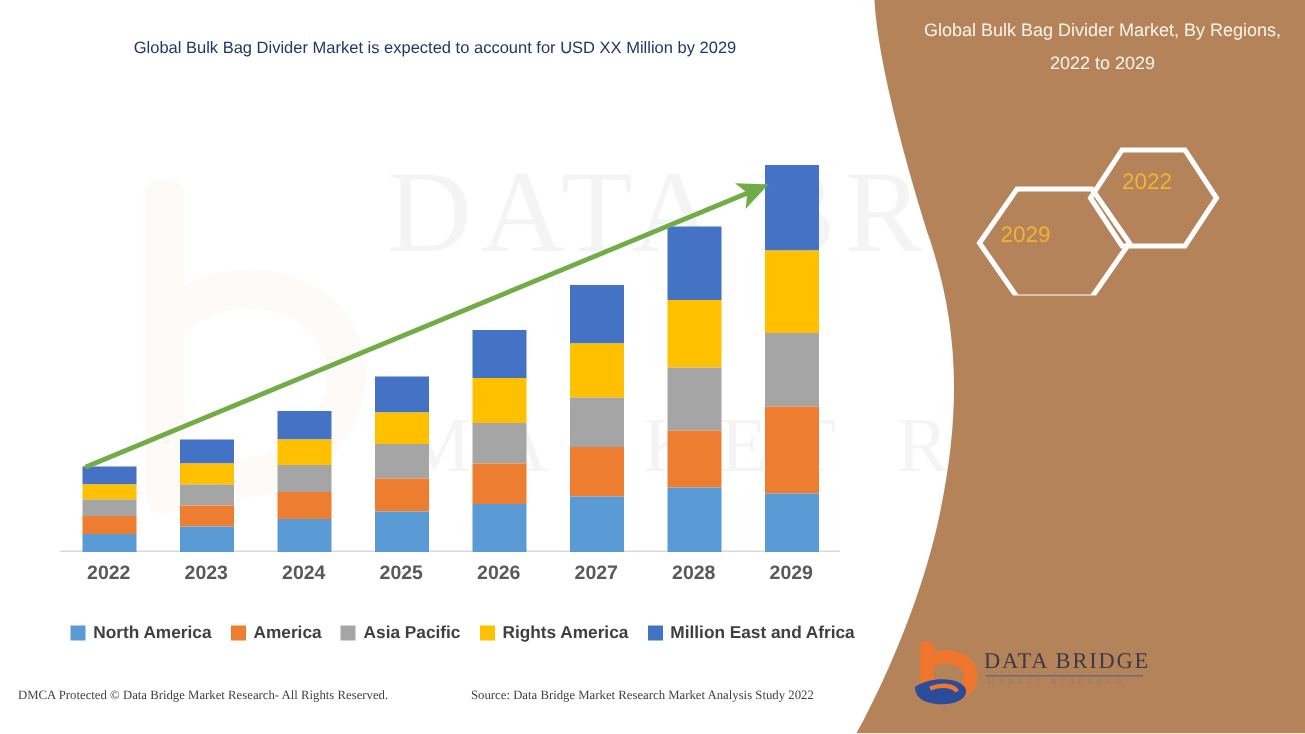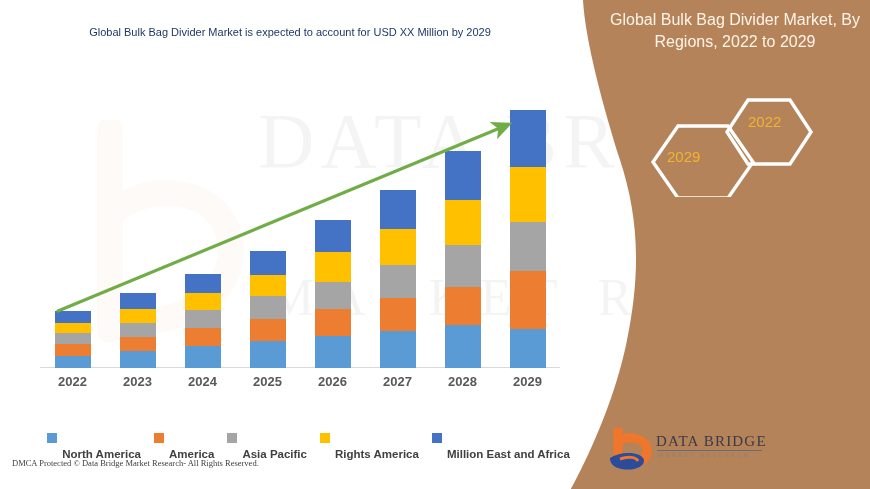--- a/index.html
+++ b/index.html
@@ -109,21 +109,20 @@
     gap: 13px;
     z-index: 4;
   }
   .legend-item { display: flex; align-items: center; gap: 5px; }
   .legend-swatch { width: 10px; height: 10px; display: block; }
   .legend-label {
     font-size: 11.5px;
     font-weight: bold;
     color: #404040;
     white-space: nowrap;
-    margin-top: 32px;
   }
 
   
   .footer {
     position: absolute;
     left: 0; top: 458px;
     width: 600px; height: 20px;
     z-index: 4;
   }
   .footer-left {
@@ -146,21 +145,21 @@
   .panel-content {
     position: absolute;
     left: 600px; top: 0; width: 270px; height: 489px;
     z-index: 5;
   }
   .panel-title {
     position: absolute;
     left: 8px; top: 9px; width: 254px;
     text-align: center;
     color: #FFF4E8;
-    font-size: 16px;
+    font-size: 12px;
     line-height: 22px;
   }
   .hex-wrap {
     position: absolute;
     left: 0; top: 92px; width: 270px; height: 105px;
   }
   .hex-label {
     position: absolute;
     font-size: 15px;
     color: #F2B233;
@@ -329,20 +328,21 @@
           <span class="legend-label">Rights America</span>
         </div>
         <div class="legend-item">
           <span class="legend-swatch" style="background: rgb(68, 114, 196);"></span>
           <span class="legend-label">Million East and Africa</span>
         </div>
       </div>
 
     <div class="footer">
       <div class="footer-left">DMCA Protected © Data Bridge Market Research- All Rights Reserved.</div>
+      <div class="footer-right">Source: Data Bridge Market Research Market Analysis Study 2022</div>
     </div>
   </div>
 
   <div class="panel-content">
     <div class="panel-title">Global Bulk Bag Divider Market, By Regions, 2022 to 2029</div>
 
     <div class="hex-wrap">
       <svg viewBox="0 0 270 105" width="270" height="105">
         <polygon points="148,8 190,8 211,40 190,72 148,72 127,40" fill="none" stroke="#FFFFFF" stroke-width="3.4"></polygon>
         <polygon points="78,34 128,34 153,70 128,106 78,106 53,70" fill="none" stroke="#FFFFFF" stroke-width="3.4"></polygon>

